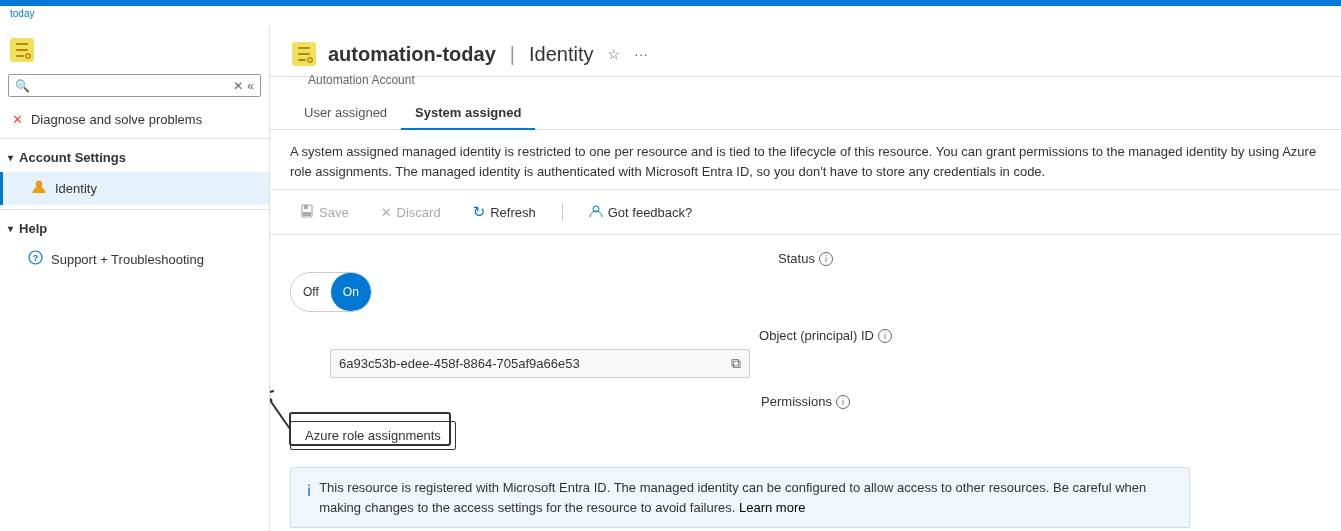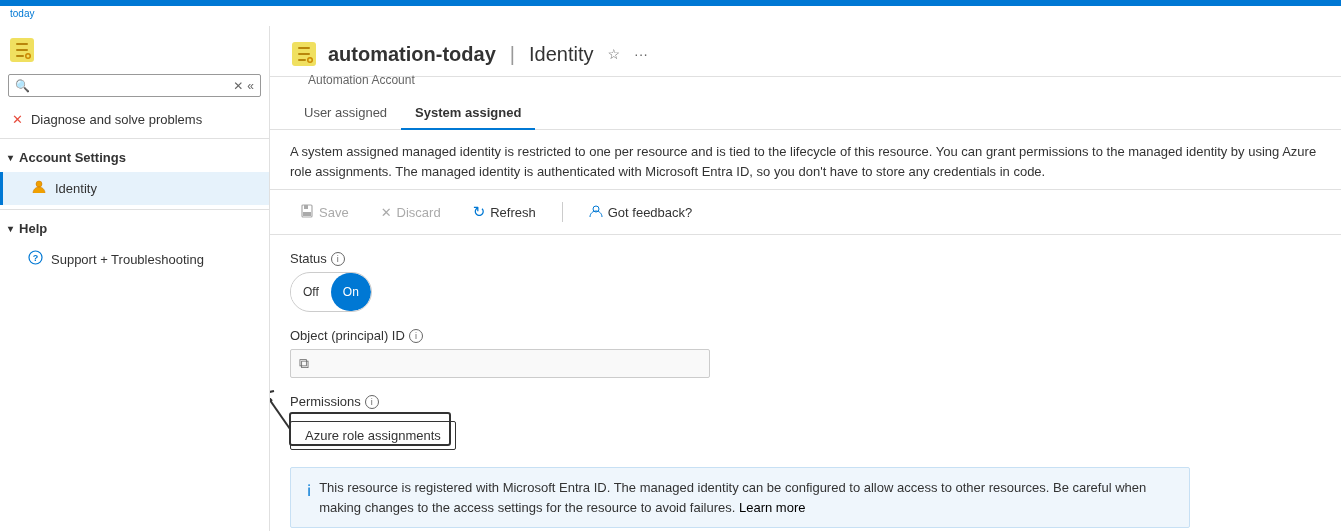--- a/index.html
+++ b/index.html
@@ -223,20 +223,21 @@
       flex: 1;
     }
 
     .field-label {
       font-size: 13px;
       color: #333;
       margin-bottom: 6px;
       display: flex;
       align-items: center;
       gap: 4px;
+      justify-content: center;
     }
 
     .info-icon {
       display: inline-flex;
       align-items: center;
       justify-content: center;
       width: 14px;
       height: 14px;
       border-radius: 50%;
       border: 1px solid #666;
@@ -267,20 +268,21 @@
       padding: 12px 12px;
       font-size: 12px;
       color: #fff;
       background: #0078d4;
       border-radius: 20px;
       cursor: pointer;
     }
 
     .object-id-container {
       margin-bottom: 16px;
+      margin-left: 40px;
     }
 
     .object-id-field {
       display: flex;
       align-items: center;
       border: 1px solid #ccc;
       border-radius: 2px;
       padding: 5px 8px;
       width: 420px;
       background: #f9f9f9;
@@ -473,20 +475,21 @@
         <span class="toggle-off">Off</span>
         <span class="toggle-on">On</span>
       </div>
 
       <div class="object-id-container">
         <div class="field-label">
           <span>Object (principal) ID</span>
           <span class="info-icon">i</span>
         </div>
         <div class="object-id-field">
+          <span class="object-id-value">6a93c53b-edee-458f-8864-705af9a66e53</span>
           <span class="copy-icon">⧉</span>
         </div>
       </div>
 
       <div class="permissions-section">
         <div class="field-label">
           <span>Permissions</span>
           <span class="info-icon">i</span>
         </div>
         

